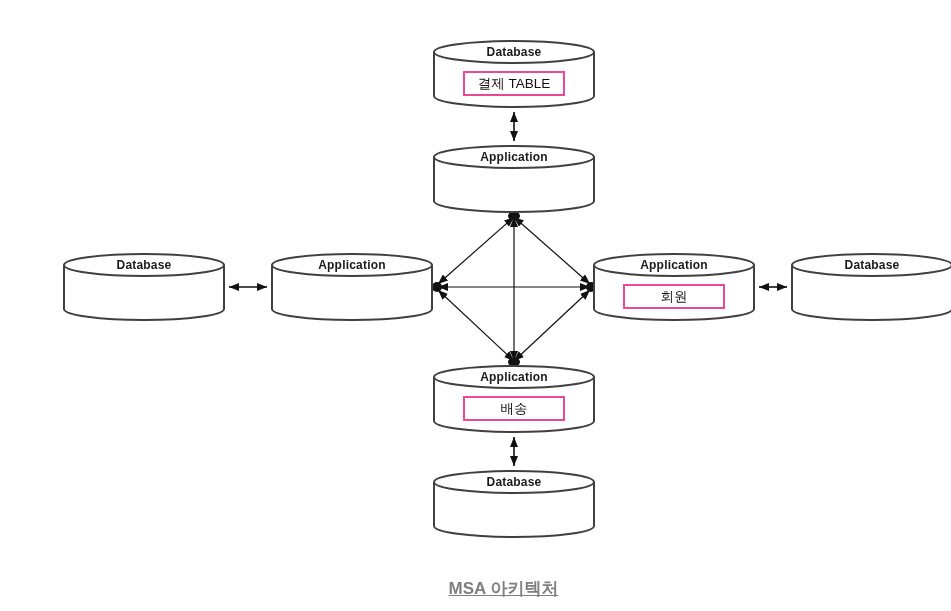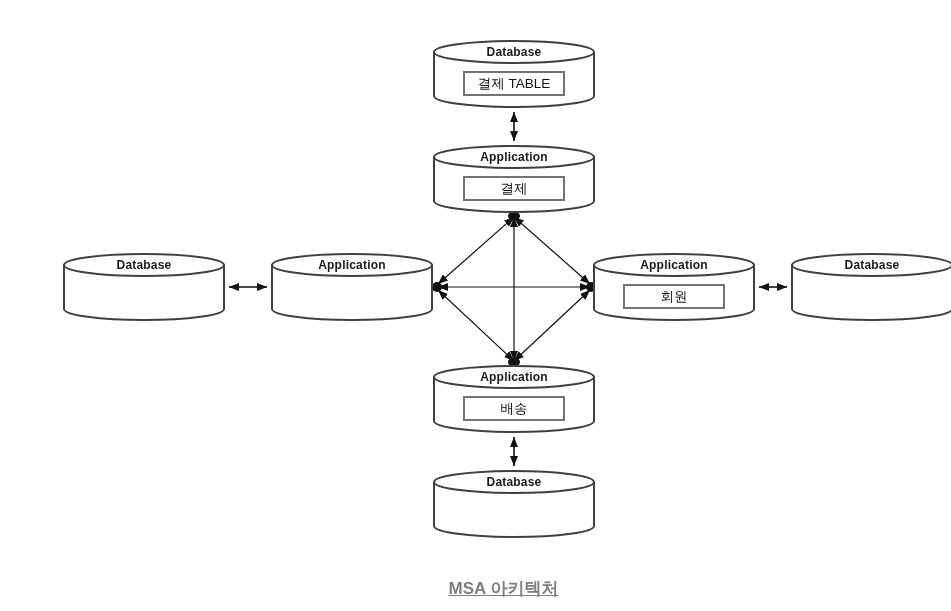--- a/index.html
+++ b/index.html
@@ -34,21 +34,21 @@
     color: #1a1a1a;
     letter-spacing: 0.2px;
   }
   .cyl-box {
     position: absolute;
     top: 31px;
     left: 50%;
     transform: translateX(-50%);
     width: 102px;
     height: 25px;
-    border: 2px solid #737373;
+    border: 2px solid #ec4899;
     background: #ffffff;
     display: flex;
     align-items: center;
     justify-content: center;
   }
   .cyl-box span {
     font-size: 13.5px;
     color: #111111;
     white-space: nowrap;
   }
@@ -104,23 +104,20 @@
       <span>결제 TABLE</span>
     </div>
   </div>
 
   <div class="cylinder" style="left:405px; top:145px;">
     <svg class="cyl-svg" width="162" height="68" viewBox="0 0 162 68">
       <path d="M1,12 V56 A80,11 0 0 0 161,56 V12" fill="#ffffff" stroke="#404040" stroke-width="2"></path>
       <ellipse cx="81" cy="12" rx="80" ry="11" fill="#ffffff" stroke="#404040" stroke-width="2"></ellipse>
     </svg>
     <div class="cyl-header">Application</div>
-    <div class="cyl-box">
-      <span>결제</span>
-    </div>
   </div>
 
   <div class="cylinder" style="left:35px; top:253px;">
     <svg class="cyl-svg" width="162" height="68" viewBox="0 0 162 68">
       <path d="M1,12 V56 A80,11 0 0 0 161,56 V12" fill="#ffffff" stroke="#404040" stroke-width="2"></path>
       <ellipse cx="81" cy="12" rx="80" ry="11" fill="#ffffff" stroke="#404040" stroke-width="2"></ellipse>
     </svg>
     <div class="cyl-header">Database</div>
   </div>
 

